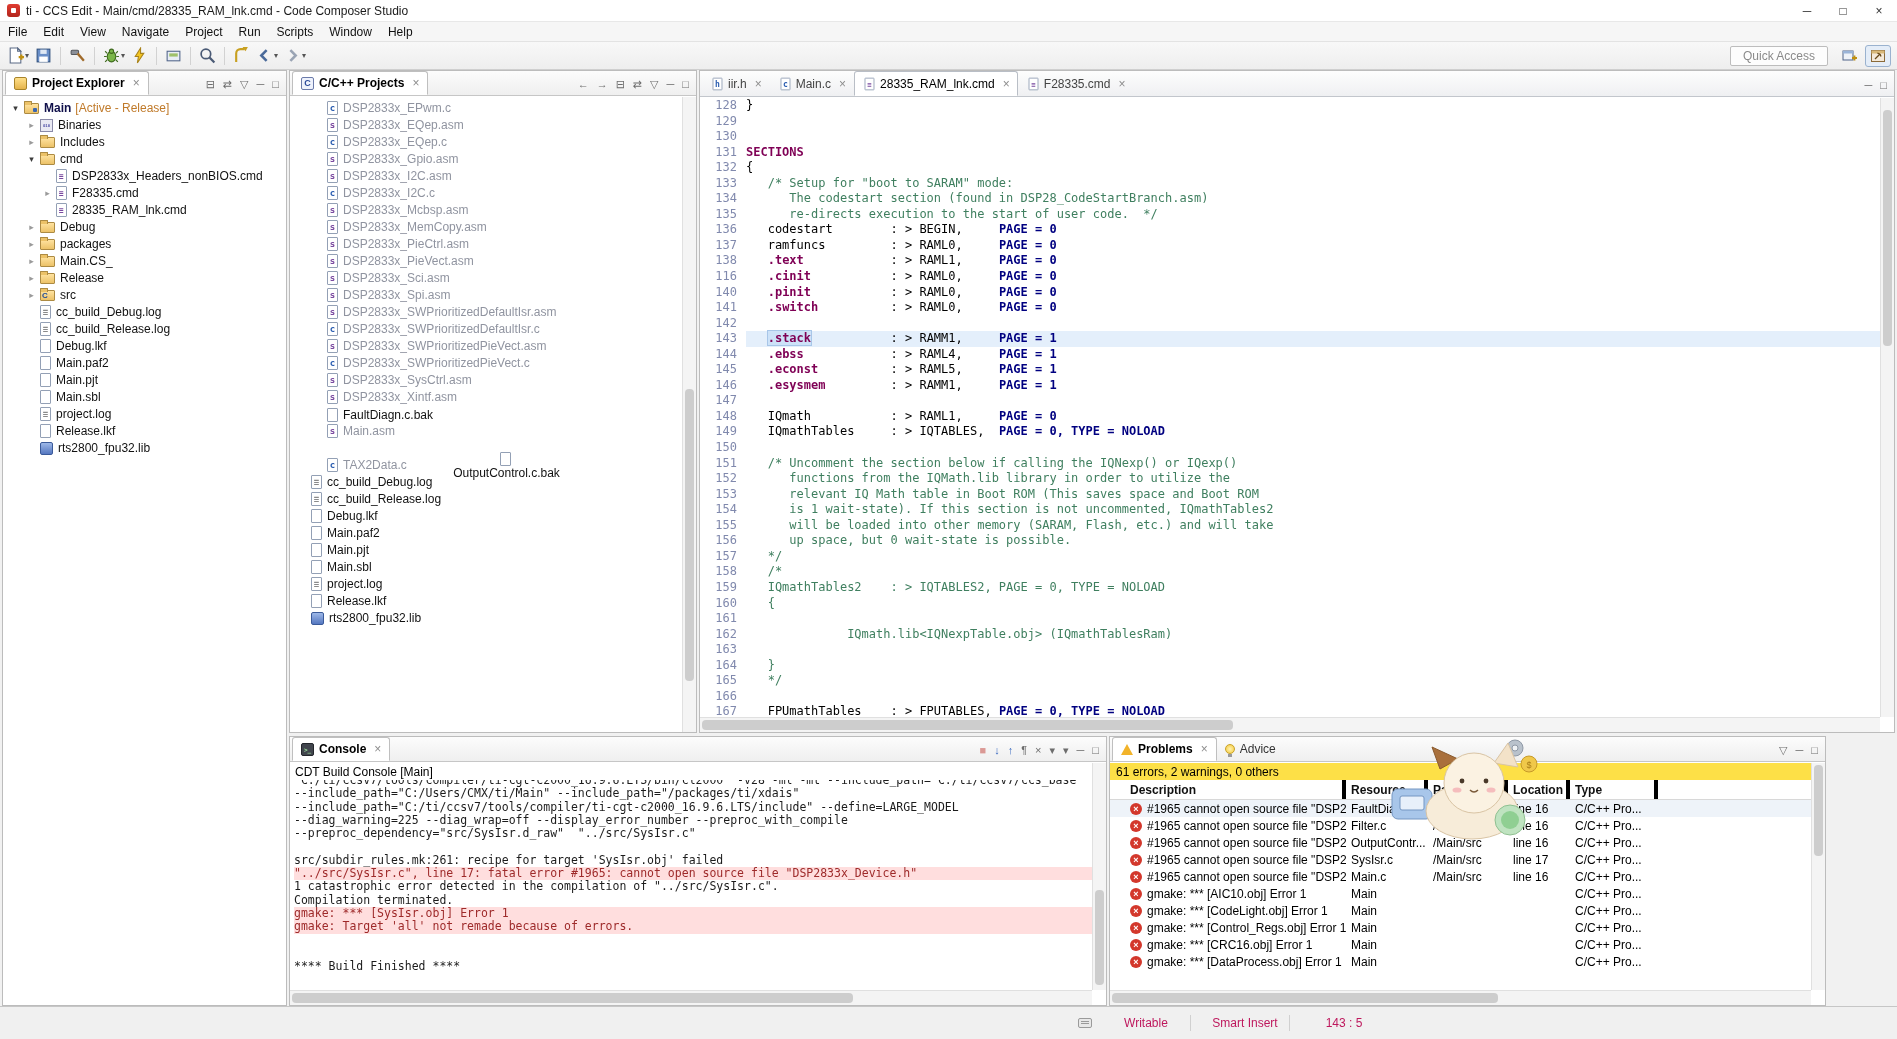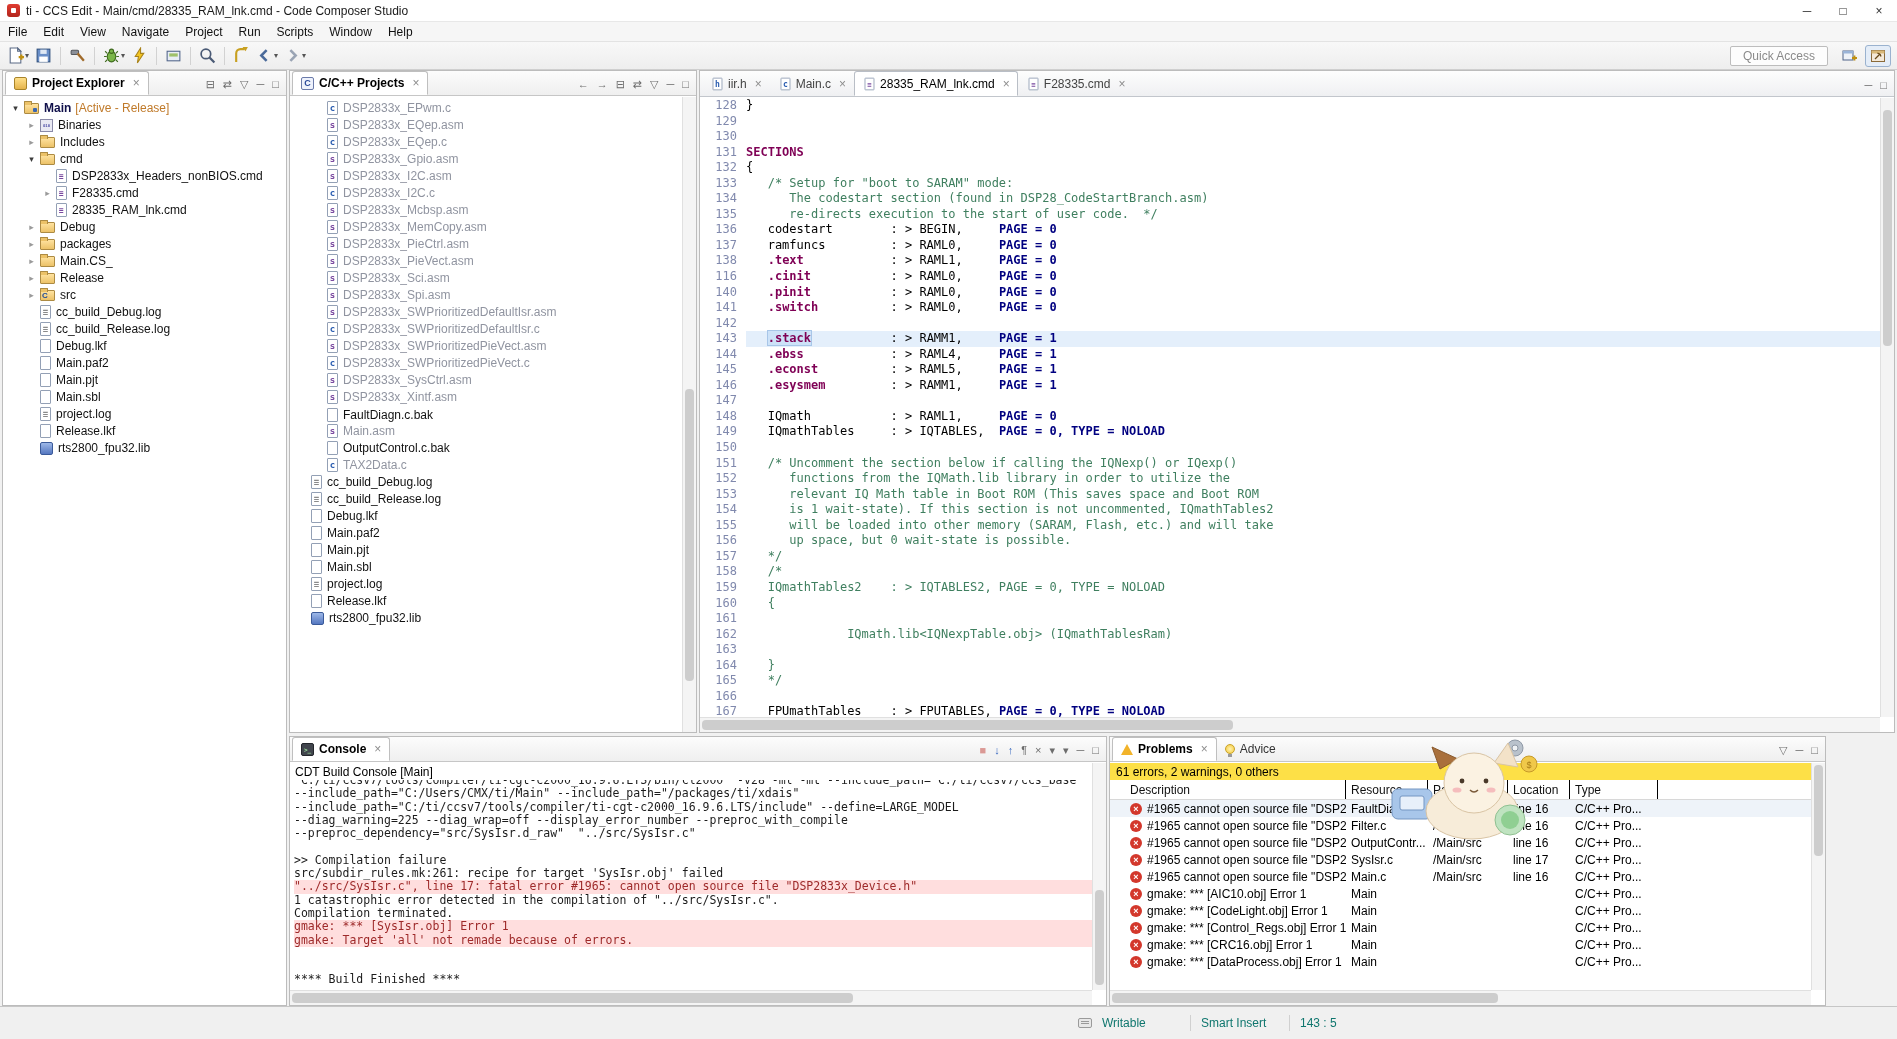--- a/index.html
+++ b/index.html
@@ -101,42 +101,42 @@
   .cbody{position:absolute;top:43px;left:0;right:14px;bottom:15px;background:#fff;overflow:hidden;padding-left:4px;}
   .cline{white-space:pre;font:11.5px "DejaVu Sans Mono",monospace;line-height:13.3px;color:#1c1c1c;}
   .cline.cerr{background:#ffdede;color:#9e2a2a;}
   .cline.cclip{margin-top:-6px;}
   .cvscroll{position:absolute;top:26px;right:0;width:14px;bottom:15px;background:#f4f4f4;border-left:1px solid #e0e0e0;}
   .chscroll{position:absolute;left:0;right:14px;bottom:0;height:15px;background:#f4f4f4;border-top:1px solid #e0e0e0;}
 
   
   .psummary{position:absolute;top:26px;left:0;right:14px;height:17px;padding:2px 6px 0;background:#fde047;color:#000;}
   .pcolhead{position:absolute;top:43px;left:0;right:14px;height:20px;display:flex;background:#fff;border-bottom:1px solid #d8d8d8;color:#111;}
-  .pcolhead .pcell{border-right:1px solid #000000;padding-top:3px;}
+  .pcolhead .pcell{border-right:4px solid #000000;padding-top:3px;font-weight:bold;}
   .prows{position:absolute;top:63px;left:0;right:14px;bottom:15px;overflow:hidden;background:#fff;}
   .prow{display:flex;align-items:center;height:17px;white-space:nowrap;}
   .prow.sel{background:#eef3f9;}
   .pcell{overflow:hidden;white-space:nowrap;flex:none;padding-left:5px;}
   .pdesc{width:236px;display:flex;align-items:center;padding-left:20px;}
   .pcolhead .pdesc{display:block;}
   .presource{width:82px;}
   .ppath{width:80px;}
   .ploc{width:62px;}
   .ptype{width:88px;}
   .erric{width:12px;height:12px;border-radius:50%;background:#d3382c;color:#fff;font:bold 9px/12px "Liberation Sans",sans-serif;text-align:center;margin-right:5px;flex:none;}
   .pdtext{overflow:hidden;white-space:nowrap;}
   .pvscroll{position:absolute;top:26px;right:0;width:14px;bottom:15px;background:#f4f4f4;border-left:1px solid #e0e0e0;}
   .phscroll{position:absolute;left:0;right:14px;bottom:0;height:15px;background:#f4f4f4;border-top:1px solid #e0e0e0;}
 
   
   .statusbar{position:absolute;left:0;right:0;top:1006px;height:33px;background:#f0f0f0;border-top:1px solid #c6c6c6;}
   .sgroup{position:absolute;left:1078px;top:0;height:100%;display:flex;align-items:center;gap:0;}
   .sico{width:14px;height:10px;border:1px solid #9a9a9a;border-radius:2px;background:#e8e8e8;margin-right:10px;position:relative;}
   .sico::after{content:"";position:absolute;left:2px;top:2px;width:8px;height:1px;background:#9a9a9a;box-shadow:0 2px 0 #9a9a9a;}
-  .sitem{width:88px;color:#0f766e;}
+  .sitem{width:88px;color:#be185d;text-align:center;}
   .ssep{width:1px;height:16px;background:#d0d0d0;margin-right:10px;}
 
   
   .mascot{position:absolute;left:1388px;top:731px;width:150px;height:108px;z-index:50;pointer-events:none;}
 </style>
 </head>
 <body>
 
 <div class="app">
 
@@ -551,21 +551,21 @@
           </span>
           <span class="tlabel">FaultDiagn.c.bak</span>
         </div>
         <div class="trow dim" style="padding-left: 22px;">
           <span class="arrow"> </span>
           <span class="fico pg asmfile">
             <span class="flet">s</span>
           </span>
           <span class="tlabel">Main.asm</span>
         </div>
-        <div class="trow" style="padding-left: 22px;">
+        <div class="trow" style="padding-left: 22px; flex-direction: column;">
           <span class="arrow"> </span>
           <span class="fico pg bakfile">
             <span class="flet"></span>
           </span>
           <span class="tlabel">OutputControl.c.bak</span>
         </div>
         <div class="trow dim" style="padding-left: 22px;">
           <span class="arrow"> </span>
           <span class="fico pg cfile">
             <span class="flet">c</span>
@@ -866,21 +866,20 @@
         </div>
     </div>
     <div class="csub">CDT Build Console [Main]</div>
     <div class="cbody" id="console-body">
         <div class="cline cclip">"C:/ti/ccsv7/tools/compiler/ti-cgt-c2000_16.9.6.LTS/bin/cl2000" -v28 -ml -mt --include_path="C:/ti/ccsv7/ccs_base"</div>
         <div class="cline">--include_path="C:/Users/CMX/ti/Main" --include_path="/packages/ti/xdais"</div>
         <div class="cline">--include_path="C:/ti/ccsv7/tools/compiler/ti-cgt-c2000_16.9.6.LTS/include" --define=LARGE_MODEL</div>
         <div class="cline">--diag_warning=225 --diag_wrap=off --display_error_number --preproc_with_compile</div>
         <div class="cline">--preproc_dependency="src/SysIsr.d_raw"  "../src/SysIsr.c"</div>
         <div class="cline"> </div>
-        <div class="cline">&gt;&gt; Compilation failure</div>
         <div class="cline">src/subdir_rules.mk:261: recipe for target 'SysIsr.obj' failed</div>
         <div class="cline cerr">"../src/SysIsr.c", line 17: fatal error #1965: cannot open source file "DSP2833x_Device.h"</div>
         <div class="cline">1 catastrophic error detected in the compilation of "../src/SysIsr.c".</div>
         <div class="cline">Compilation terminated.</div>
         <div class="cline cerr">gmake: *** [SysIsr.obj] Error 1</div>
         <div class="cline cerr">gmake: Target 'all' not remade because of errors.</div>
         <div class="cline"> </div>
         <div class="cline"> </div>
         <div class="cline">**** Build Finished ****</div>
       </div>

